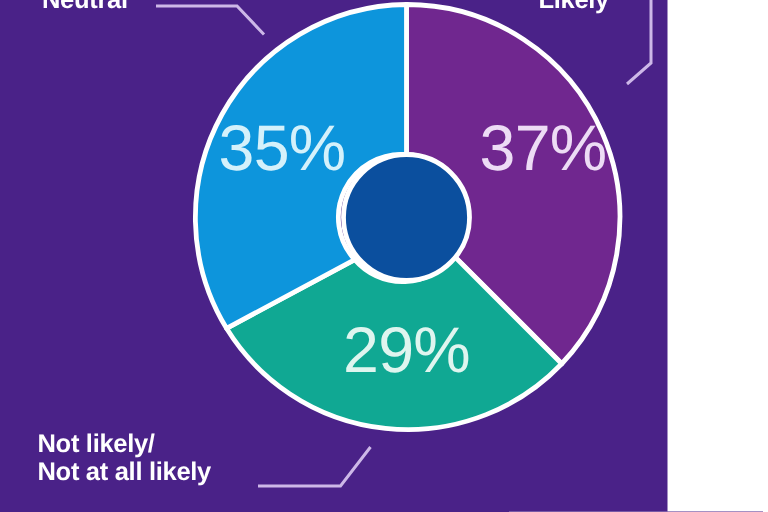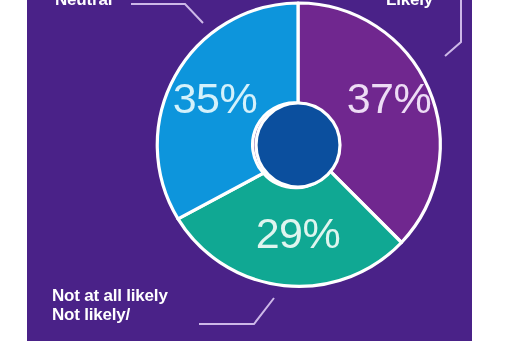--- a/index.html
+++ b/index.html
@@ -12,21 +12,20 @@
     height: 341px;
     overflow: hidden;
     font-family: "Liberation Sans", sans-serif;
   }
   #infographic {
     position: relative;
     width: 445px;
     height: 341px;
     background: #4a2288;
     overflow: hidden;
-    margin-left: 27px;
   }
   .chart-svg {
     position: absolute;
     left: 0;
     top: 0;
     width: 512px;
     height: 341px;
   }
   .slice-label {
     font-family: "Liberation Sans", sans-serif;
@@ -94,17 +93,17 @@
 
   <div class="callout-label" id="label-neutral">
     <span>Neutral</span>
   </div>
 
   <div class="callout-label" id="label-likely">
     <span>Likely</span>
   </div>
 
   <div class="callout-label" id="label-notlikely">
+    <div>Not likely/</div>
     <div>Not at all likely</div>
-    <div>Not likely/</div>
   </div>
 
 </div>
 
 </body></html>

